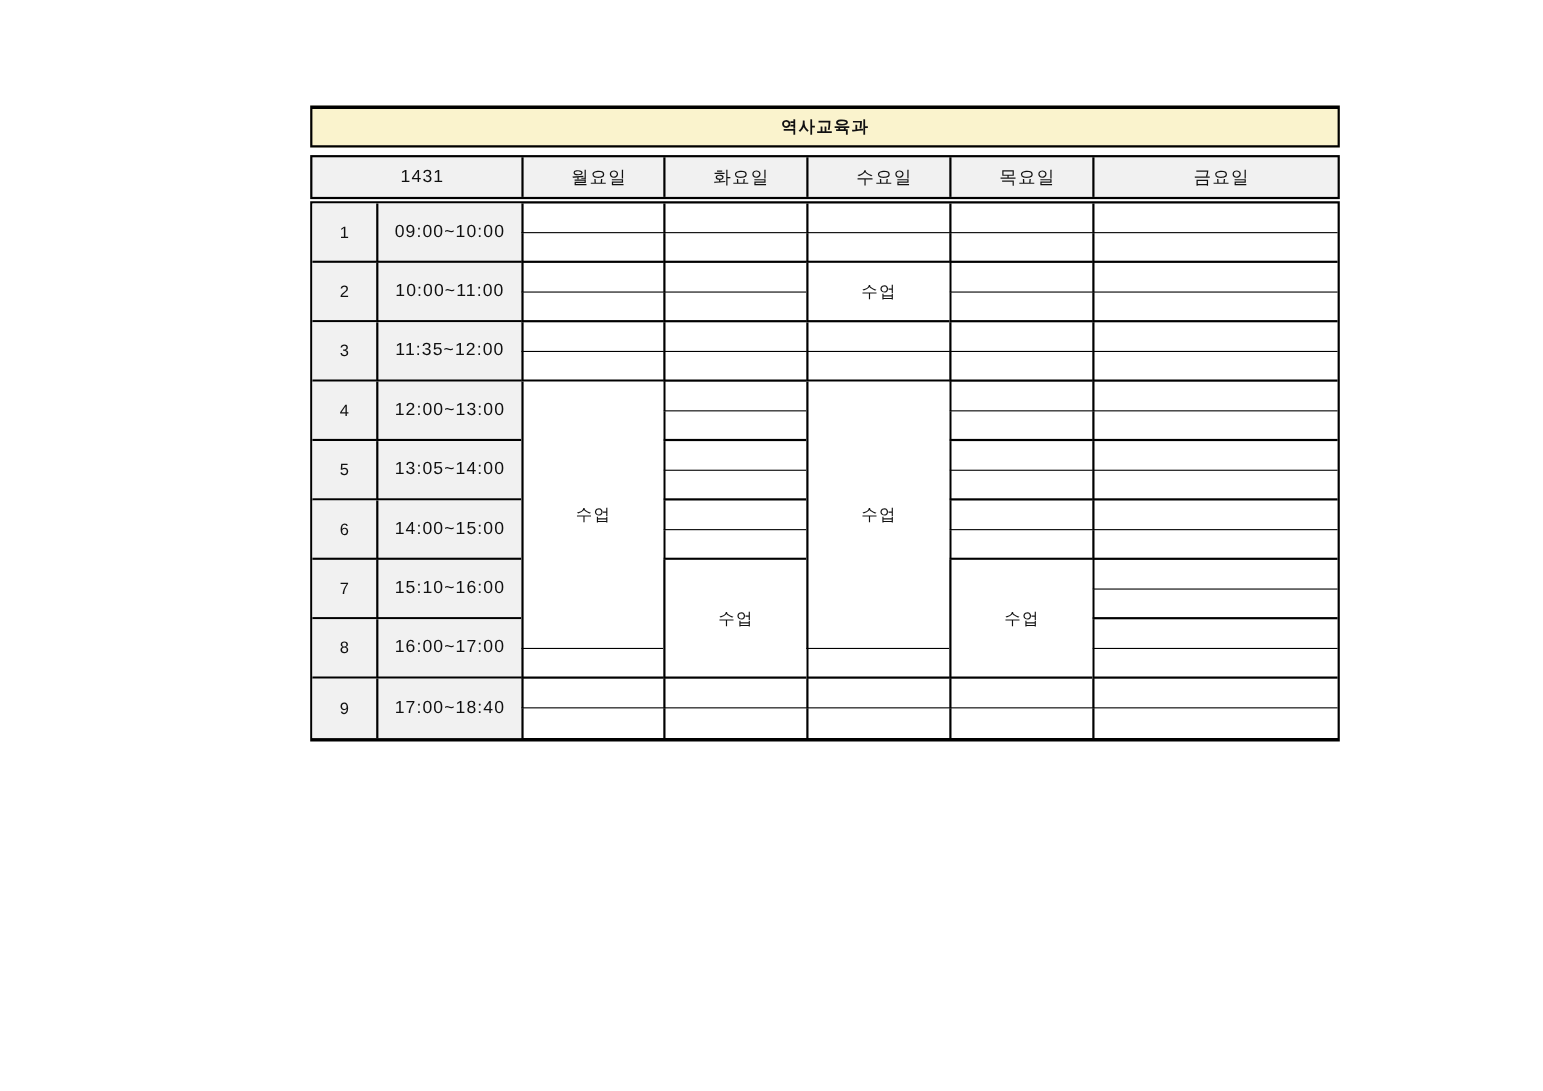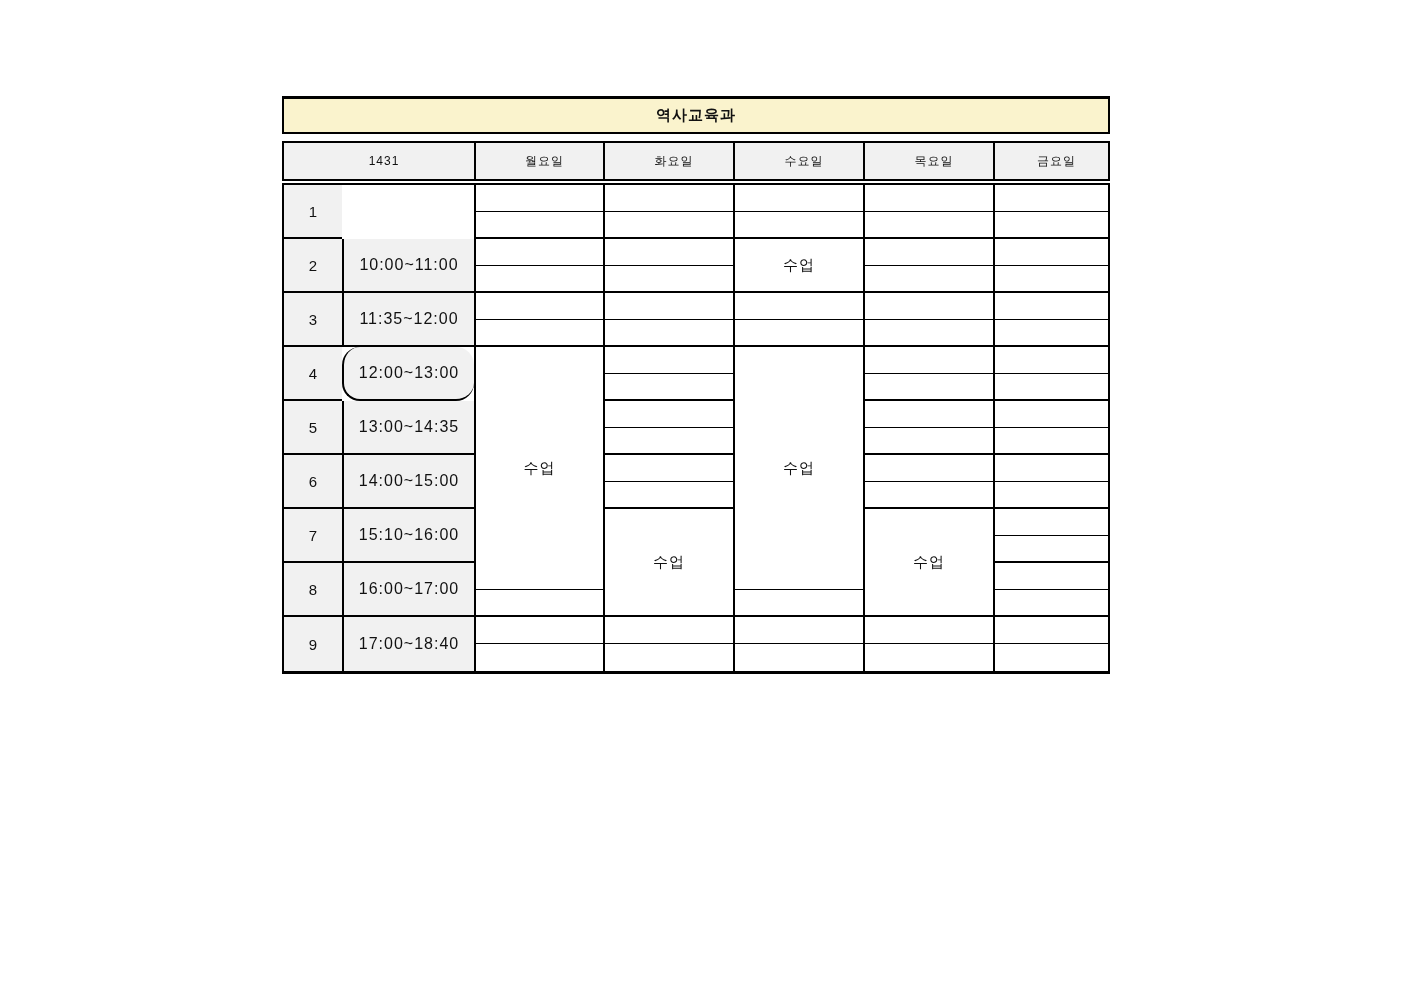--- a/index.html
+++ b/index.html
@@ -14,41 +14,41 @@
     width: 1403px; height: 992px;
     background: #ffffff;
     font-family: "Liberation Sans", sans-serif;
     color: var(--text);
     position: relative;
     overflow: hidden;
   }
   .sheet {
     position: absolute;
     left: 282px; top: 96px;
-    width: 828px;
+    width: 936px;
   }
   .title-bar {
     height: 38px;
     border: 2px solid var(--line);
     border-top-width: 3px;
     background: var(--title-bg);
     display: flex; align-items: center; justify-content: center;
     font-size: 15px; font-weight: 700; letter-spacing: 1px;
   }
   .header-row {
     margin-top: 7px;
     height: 40px;
     border: 2px solid var(--line);
     background: var(--head-bg);
     display: grid;
     grid-template-columns: 190px 129px 130px 130px 130px 1fr;
   }
   .header-cell {
     display: flex; align-items: center; justify-content: center;
-    font-size: 12px; font-weight: 500; letter-spacing: 1px;
+    font-size: 16px; font-weight: 500; letter-spacing: 1px;
     border-left: 2px solid var(--line);
     padding-left: 10px;
   }
   .header-cell:first-child { border-left: none; }
   .tbody {
     margin-top: 2px;
     border: 2px solid var(--line);
     border-bottom-width: 3px;
     display: grid;
     grid-template-columns: 58px 132px 129px 130px 130px 130px 1fr;
@@ -89,28 +89,29 @@
     <div class="header-cell">1431</div>
     <div class="header-cell">월요일</div>
     <div class="header-cell">화요일</div>
     <div class="header-cell">수요일</div>
     <div class="header-cell">목요일</div>
     <div class="header-cell">금요일</div>
   </div>
 
   <div class="tbody">
       <div class="hc pnum" style="grid-area: 1 / 1 / 3;">1</div>
+      <div class="hc ptime" style="grid-area: 1 / 2 / 3;">09:00~10:00</div>
       <div class="hc pnum" style="grid-area: 3 / 1 / 5;">2</div>
       <div class="hc ptime" style="grid-area: 3 / 2 / 5;">10:00~11:00</div>
       <div class="hc pnum" style="grid-area: 5 / 1 / 7;">3</div>
       <div class="hc ptime" style="grid-area: 5 / 2 / 7;">11:35~12:00</div>
       <div class="hc pnum" style="grid-area: 7 / 1 / 9;">4</div>
-      <div class="hc ptime" style="grid-area: 7 / 2 / 9; border-radius: 18px;">12:00~13:00</div>
+      <div class="hc ptime" style="grid-area: 7 / 2 / 9;">12:00~13:00</div>
       <div class="hc pnum" style="grid-area: 9 / 1 / 11;">5</div>
-      <div class="hc ptime" style="grid-area: 9 / 2 / 11;">13:00~14:35</div>
+      <div class="hc ptime" style="grid-area: 9 / 2 / 11;">13:05~14:00</div>
       <div class="hc pnum" style="grid-area: 11 / 1 / 13;">6</div>
       <div class="hc ptime" style="grid-area: 11 / 2 / 13;">14:00~15:00</div>
       <div class="hc pnum" style="grid-area: 13 / 1 / 15;">7</div>
       <div class="hc ptime" style="grid-area: 13 / 2 / 15;">15:10~16:00</div>
       <div class="hc pnum" style="grid-area: 15 / 1 / 17;">8</div>
       <div class="hc ptime" style="grid-area: 15 / 2 / 17;">16:00~17:00</div>
       <div class="hc pnum nob" style="grid-area: 17 / 1 / 19;">9</div>
       <div class="hc ptime nob" style="grid-area: 17 / 2 / 19;">17:00~18:40</div>
       <div class="slot thin" style="grid-area: 1 / 3 / 2;"></div>
       <div class="slot thick" style="grid-area: 2 / 3 / 3;"></div>

